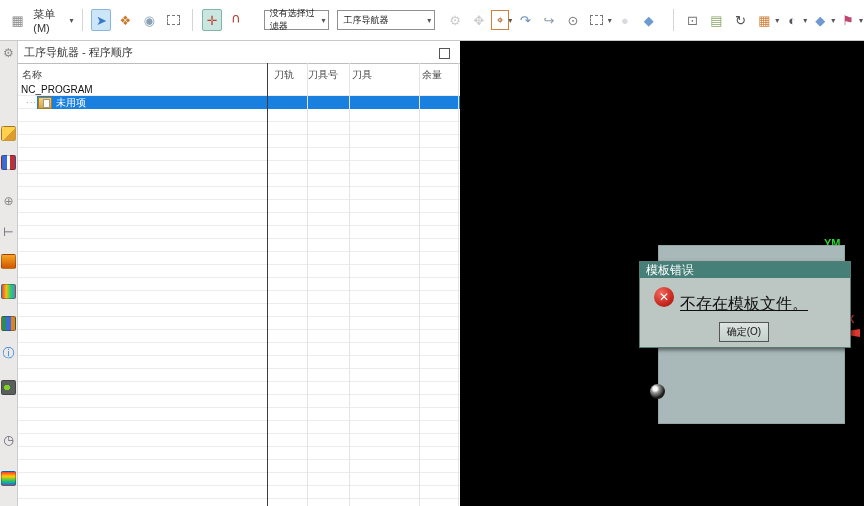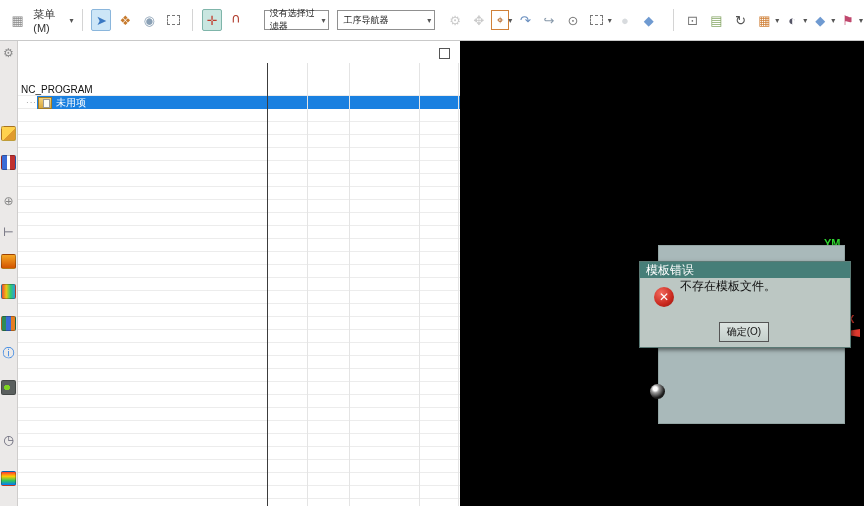--- a/index.html
+++ b/index.html
@@ -70,21 +70,21 @@
 
   
   .dialog{position:absolute;left:179px;top:220px;width:212px;height:87px;background:#bcc7c3;
           border:1px solid #5a7a75;box-shadow:2px 2px 4px rgba(0,0,0,.5);box-sizing:border-box;}
   .dlg-title{height:16px;background:var(--dialog_titlebar);color:#fff;font-size:12px;
              display:flex;align-items:center;padding-left:6px;}
   .dlg-body{position:relative;height:70px;}
   .err-ic{position:absolute;left:14px;top:9px;width:20px;height:20px;border-radius:50%;
           background:radial-gradient(circle at 35% 30%,#f26a5e,#c9281e 60%,#8f140d);
           color:#fff;font-size:12px;font-weight:bold;display:flex;align-items:center;justify-content:center;}
-  .dlg-text{position:absolute;left:40px;top:2px;font-size:12px;line-height:13px;color:#101010;}
+  .dlg-text{position:absolute;left:40px;top:19px;font-size:16px;line-height:13px;color:#101010;text-decoration:underline;}
   .dlg-ok{position:absolute;left:79px;top:44px;width:48px;height:18px;font-size:10px;color:#111;
           background:linear-gradient(#dde4e1,#c4cfcb);border:1px solid #555;
           display:flex;align-items:center;justify-content:center;}
 </style>
 </head>
 <body>
 
 <div class="app">
 
   <div class="toolbar">
@@ -171,22 +171,32 @@
 
       <span class="sb-icon" style="top:391px;color:#667">◷</span>
       <span class="sb-icon" style="top:430px">
           <span class="chip" style="background:linear-gradient(180deg,#ff3b30,#ffcc00,#34c759,#007aff)"></span>
         </span>
 
       <span class="sb-icon" style="top:463px;color:#333">◤</span>
     </div>
 
     <div class="navigator">
+      <div class="nav-title">
+        <span>工序导航器 - 程序顺序</span>
+      </div>
       <span class="nav-box-btn"></span>
 
+      <div class="nav-header">
+        <span style="left:4px">名称</span>
+        <span style="left:256px">刀轨</span>
+        <span style="left:290px">刀具号</span>
+        <span style="left:334px">刀具</span>
+        <span style="left:404px">余量</span>
+      </div>
 
       <div class="nav-body">
         <div class="row row1">
           <span>NC_PROGRAM</span>
         </div>
         <div class="row row2">
           <span class="tree-dots">···</span>
           <span class="sel-band">
             <span class="folder-ic"></span>
             <span>未用项</span>

